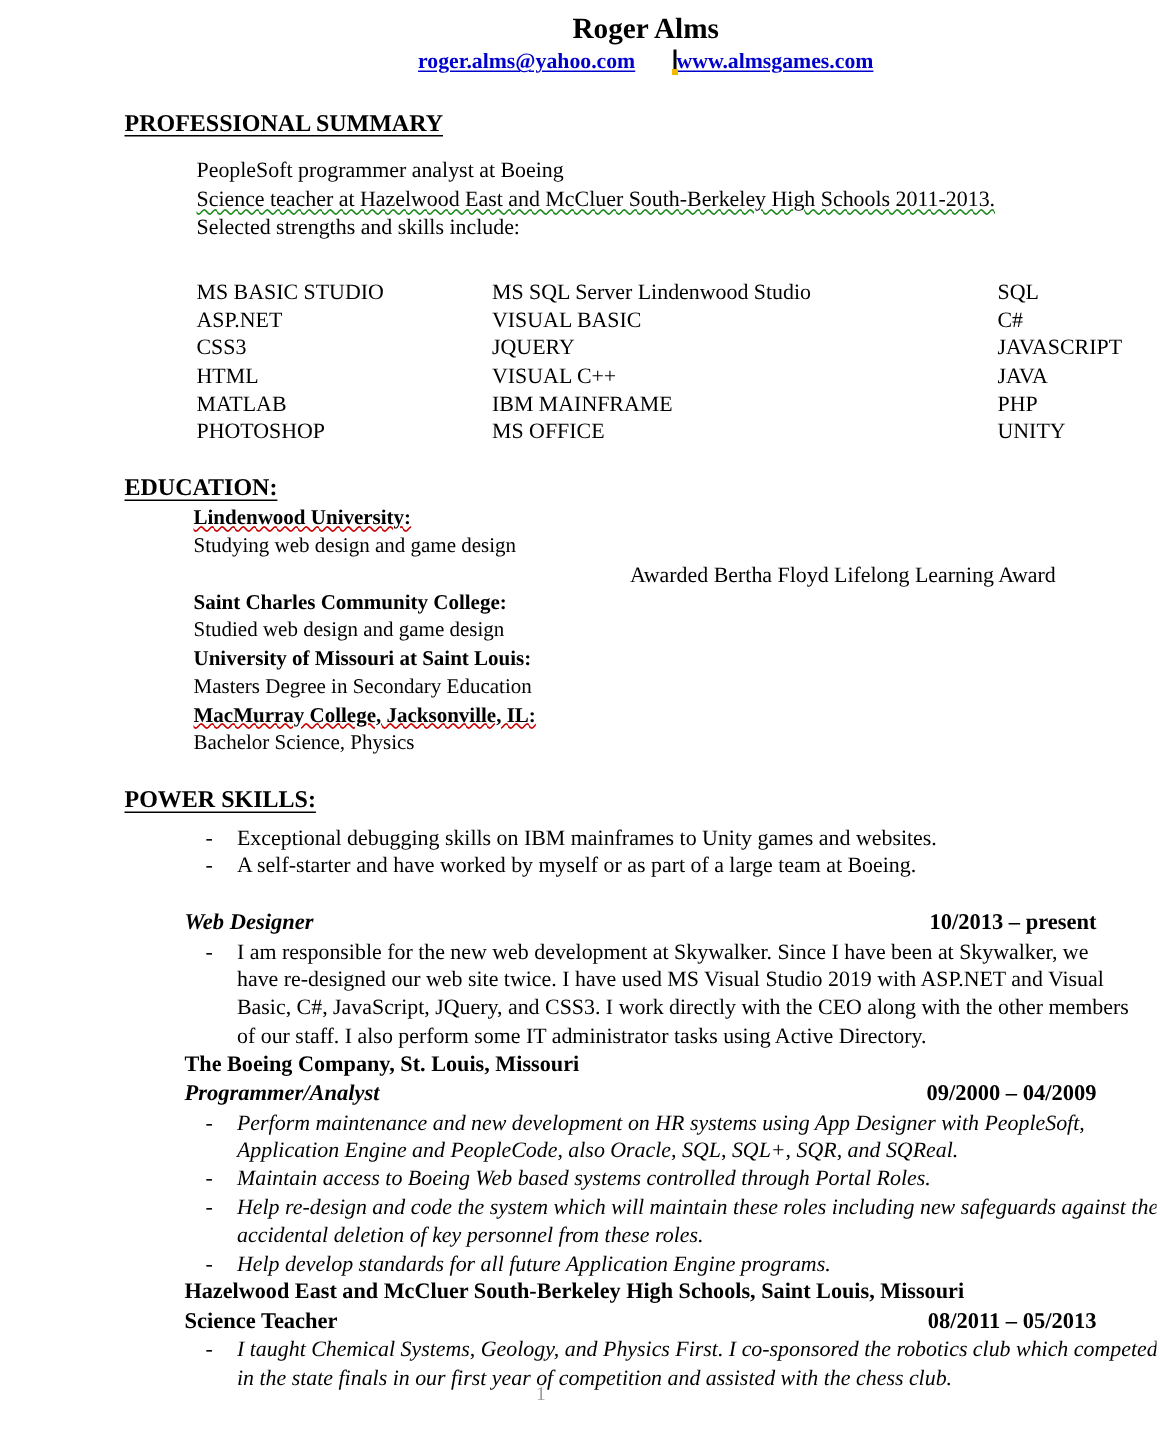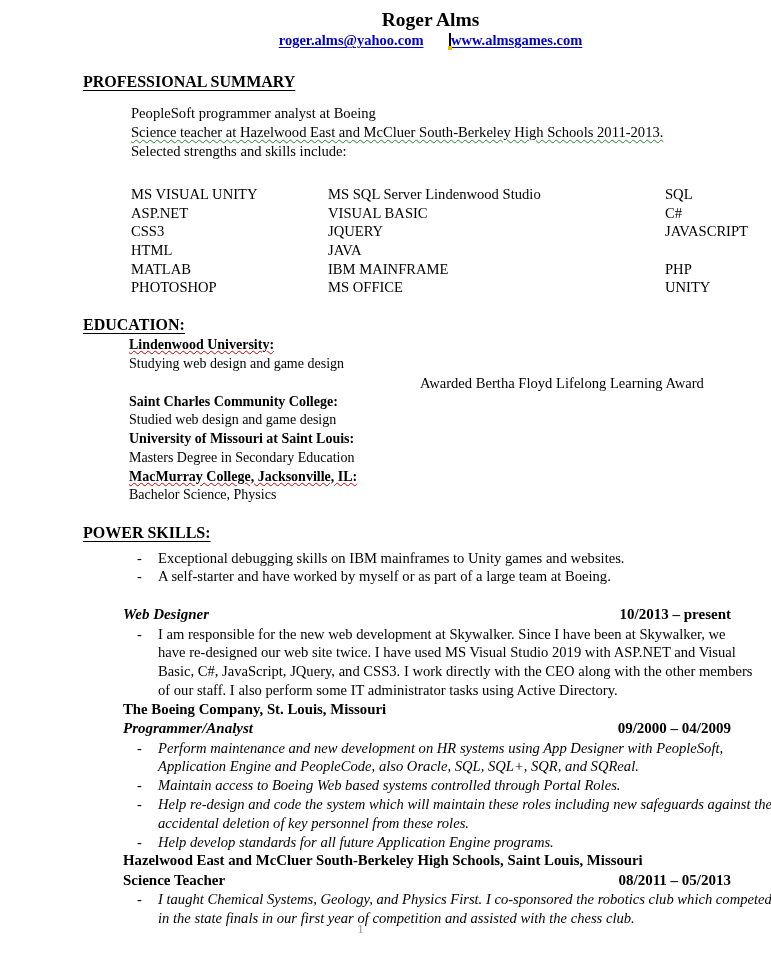--- a/index.html
+++ b/index.html
@@ -227,36 +227,37 @@
 
   <div class="body-line">PeopleSoft programmer analyst at Boeing</div>
   <div class="body-line"><span class="sp-grammar">Science teacher at Hazelwood East and McCluer South-Berkeley High Schools 2011-2013.</span></div>
   <div class="body-line">Selected strengths and skills include:</div>
 
   <div class="spacer-lg"></div>
 
 
   <div class="skills">
     <div class="skills-row">
-      <span class="sk-c1">MS VISUAL UNITY</span>
+      <span class="sk-c1">MS BASIC STUDIO</span>
       <span class="sk-c2">MS SQL Server Lindenwood Studio</span>
       <span class="sk-c3">SQL</span>
     </div>
     <div class="skills-row">
       <span class="sk-c1">ASP.NET</span>
       <span class="sk-c2">VISUAL BASIC</span>
       <span class="sk-c3">C#</span>
     </div>
     <div class="skills-row">
       <span class="sk-c1">CSS3</span>
       <span class="sk-c2">JQUERY</span>
       <span class="sk-c3">JAVASCRIPT</span>
     </div>
     <div class="skills-row">
       <span class="sk-c1">HTML</span>
+      <span class="sk-c2">VISUAL C++</span>
       <span class="sk-c3">JAVA</span>
     </div>
     <div class="skills-row">
       <span class="sk-c1">MATLAB</span>
       <span class="sk-c2">IBM MAINFRAME</span>
       <span class="sk-c3">PHP</span>
     </div>
     <div class="skills-row">
       <span class="sk-c1">PHOTOSHOP</span>
       <span class="sk-c2">MS OFFICE</span>

